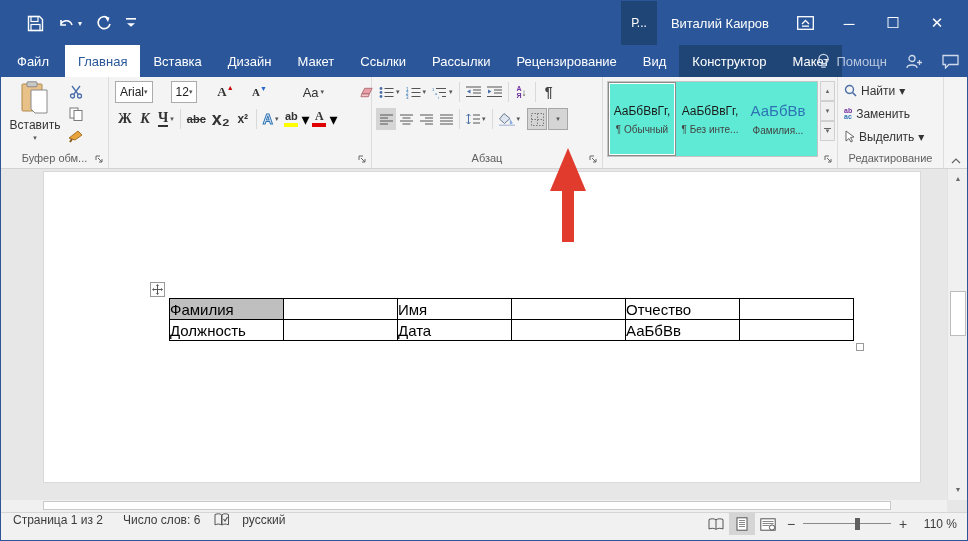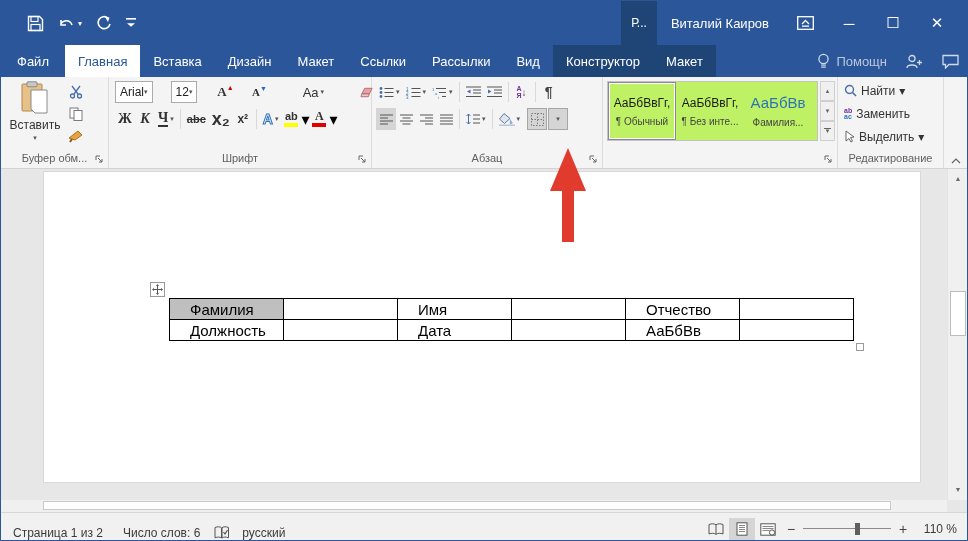--- a/index.html
+++ b/index.html
@@ -62,59 +62,59 @@
   
   .g-para { width:231px; padding:4px 2px 18px 4px; }
   .g-para .rrow1 { margin-bottom:5px; }
   .sort-ico { display:flex; align-items:center; }
   .sort-letters { display:flex; flex-direction:column; font-size:7px; font-weight:bold; color:#7030a0; line-height:7px; }
   .sort-arrow { font-size:10px; color:#444; }
   .pilcrow { font-size:14px; color:#444; font-weight:bold; }
 
   
   .g-styles { width:235px; padding:4px 2px 18px 4px; }
-  .gallery { display:flex; background:#bef264; border:1px solid #c3c3c3; height:60px; width:212px; }
+  .gallery { display:flex; background:#5eead4; border:1px solid #c3c3c3; height:76px; width:212px; }
   .style-item { width:68px; display:flex; flex-direction:column; align-items:center; justify-content:center; border:1px solid transparent; }
   .style-item.selected { border:1px solid #8a8a8a; box-shadow:inset 0 0 0 1px #fff; }
   .style-prev { font-size:12px; color:#1a1a1a; white-space:nowrap; }
   .style-prev.h1 { color:#2e74b5; font-size:15px; }
   .style-name { font-size:10px; color:#444; margin-top:6px; white-space:nowrap; }
   .gal-scroll { display:flex; flex-direction:column; width:15px; margin-left:2px; height:60px; }
   .gal-scroll .gsb { flex:1; background:#f0f0f0; border:1px solid #d0d0d0; font-size:6px; color:#666; display:flex; flex-direction:column; align-items:center; justify-content:center; line-height:5px; }
 
   
   .g-edit { width:106px; padding:3px 2px 18px 6px; display:flex; flex-direction:column; gap:2px; }
   .edit-row { display:flex; align-items:center; gap:4px; height:21px; font-size:12px; color:#333; }
   .ab-ac { display:flex; flex-direction:column; font-size:7px; line-height:6px; font-weight:bold; }
   .ab-ac .t1 { color:#7030a0; } .ab-ac .t2 { color:#2e74b5; }
 
   .collapse-btn { position:absolute; right:6px; bottom:4px; }
 
   
   .docarea { position:relative; height:343px; background:#e7e7e7; overflow:hidden; }
   .page { position:absolute; left:42px; top:2px; width:878px; height:312px; background:#fff; border:1px solid #d9d9d9; }
   .doc-table { position:absolute; left:125px; top:126px; border-collapse:collapse; table-layout:fixed; }
-  .doc-table td { border:1px solid #000; width:114px; height:21px; font-size:15px; color:#000; padding:0 0 0 20px; font-family:"Liberation Sans", sans-serif; white-space:nowrap; overflow:hidden; }
+  .doc-table td { border:1px solid #000; width:114px; height:21px; font-size:15px; color:#000; padding:0 0 0 0; font-family:"Liberation Sans", sans-serif; white-space:nowrap; overflow:hidden; }
   .doc-table td.selcell { background:#bfbfbf; }
   .move-handle { position:absolute; left:106px; top:110px; width:15px; height:15px; background:#fdfdfd; border:1px solid #9a9a9a; display:flex; align-items:center; justify-content:center; }
   .resize-handle { position:absolute; left:812px; top:171px; width:8px; height:8px; background:#fff; border:1px solid #9a9a9a; }
 
   
   .vscroll { position:absolute; right:0; top:0; width:20px; height:331px; background:#f0f0f0; border-left:1px solid #e3e3e3; }
   .vs-up { position:absolute; top:2px; left:2px; width:16px; height:16px; text-align:center; font-size:7px; color:#6a6a6a; line-height:16px; }
   .vs-thumb { position:absolute; top:122px; left:2px; width:16px; height:45px; background:#fff; border:1px solid #bdbdbd; }
   .vs-down { position:absolute; bottom:2px; left:2px; width:16px; height:16px; text-align:center; font-size:7px; color:#6a6a6a; line-height:16px; }
   .hscroll { position:absolute; left:0; bottom:0; height:12px; right:20px; background:#f0f0f0; }
   .hs-thumb { position:absolute; left:42px; top:1px; width:848px; height:9px; background:#fff; border:1px solid #c9c9c9; }
 
   
   .red-arrow { position:absolute; left:544px; top:139px; z-index:40; }
 
   
-  .statusbar { height:28px; background:#f1f1f1; border-top:1px solid #d6d6d6; display:flex; align-items:flex-end; font-size:12px; color:#3b3b3b; }
+  .statusbar { height:28px; background:#f1f1f1; border-top:1px solid #d6d6d6; display:flex; align-items:flex-start; font-size:12px; color:#3b3b3b; }
   .sb-item { margin-left:12px; white-space:nowrap; }
   .sb-icon { display:flex; align-items:center; margin-left:14px; }
   .sb-right { margin-left:auto; display:flex; align-items:center; margin-right:10px; }
   .view-btn { width:26px; height:22px; display:flex; align-items:center; justify-content:center; }
   .view-btn.active { background:#d5d5d5; }
   .zoom-out, .zoom-in { width:20px; text-align:center; font-size:14px; color:#444; }
   .zoom-slider { position:relative; width:88px; height:14px; margin:0 2px; }
   .zs-track { position:absolute; top:6px; left:0; right:0; height:1px; background:#8a8a8a; }
   .zs-thumb { position:absolute; top:1px; left:52px; width:5px; height:12px; background:#5f5f5f; }
   .zoom-label { width:44px; text-align:right; }
@@ -171,20 +171,21 @@
   </div>
 
   <div class="tabrow">
     <span class="tab file">Файл</span>
     <span class="tab active">Главная</span>
     <span class="tab">Вставка</span>
     <span class="tab">Дизайн</span>
     <span class="tab">Макет</span>
     <span class="tab">Ссылки</span>
     <span class="tab">Рассылки</span>
+    <span class="tab">Рецензирование</span>
     <span class="tab">Вид</span>
     <span class="ctx-group">
       <span class="tab">Конструктор</span>
       <span class="tab">Макет</span>
     </span>
     <div class="tabrow-right">
       <span class="help-item">
         <svg width="13" height="16" viewBox="0 0 13 16">
             <circle cx="6.5" cy="6" r="4.6" fill="none" stroke="#cfd9ea" stroke-width="1.3"></circle>
             <rect x="4.2" y="11.5" width="4.6" height="1.2" fill="#cfd9ea"></rect>
@@ -311,21 +312,20 @@
             <span style="font-size:11px;font-weight:bold">ab</span>
             <span class="bar" style="background:#ffff00"></span>
           </span>
         <span class="caret2">▾</span>
         <span class="rbtn bar-btn">
             <span class="letter" style="font-size:12px">А</span>
             <span class="bar" style="background:#e00000"></span>
           </span>
         <span class="caret2">▾</span>
       </div>
-      <span class="rgroup-label">Шрифт</span>
       <span class="launcher">
         <svg width="9" height="9" viewBox="0 0 9 9">
             <path d="M1 1 h4 M1 1 v4 M3 3 l4 4 M7 4 v3 h-3" stroke="#666" fill="none"></path>
           </svg>
       </span>
     </div>
 
     <div class="rgroup g-para">
       <div class="rrow rrow1">
         <span class="rbtn">

